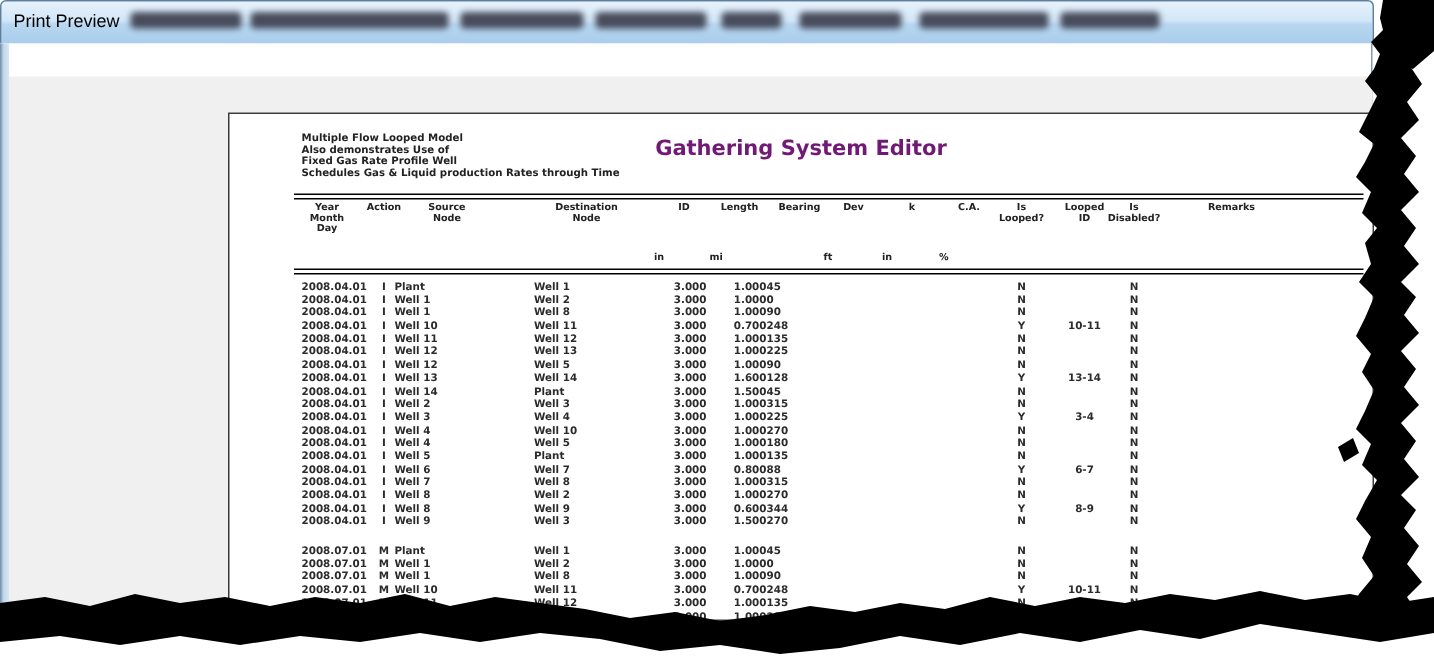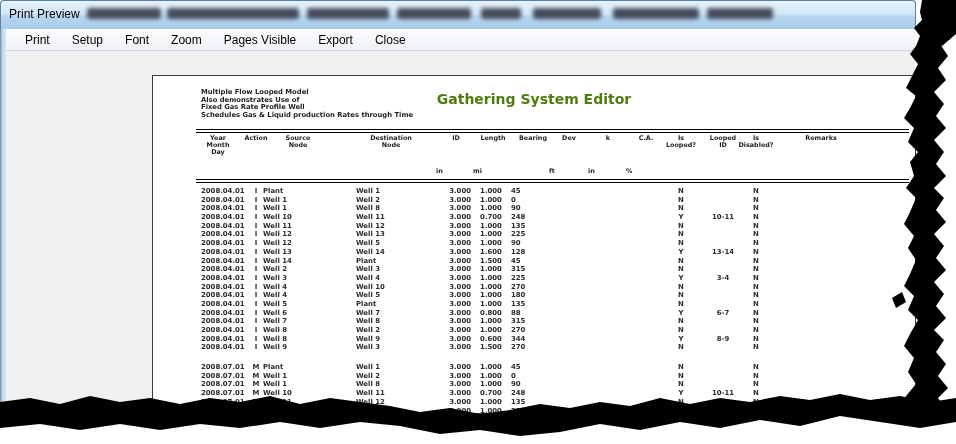--- a/index.html
+++ b/index.html
@@ -26,21 +26,21 @@
     box-sizing:border-box;display:flex;align-items:center;padding-left:8px;}
   .menu-item{font-size:12px;color:#000;padding:2px 11px;cursor:default;}
   .preview{position:absolute;left:6px;top:51px;width:909px;height:363px;background:#f0f0f0;}
 
   
   .paper{position:absolute;left:152px;top:75px;width:764px;height:339px;background:#fff;
     border:1px solid #3a3a3a;box-sizing:border-box;
     font-family:"DejaVu Sans",sans-serif;color:#222;text-decoration:underline;}
   .notes{position:absolute;left:48px;top:13px;font-size:6.8px;font-weight:700;line-height:7.6px;white-space:nowrap;}
   .doc-title{position:absolute;left:0;top:15px;width:100%;text-align:center;
-    font-size:14px;font-weight:700;color:#4d7c0f;}
+    font-size:14px;font-weight:700;color:#701a75;}
   .rule{position:absolute;left:43px;width:713px;height:4px;box-sizing:border-box;
     border-top:1px solid #000;border-bottom:1px solid #000;}
   .rule1{top:53px}.rule2{top:103px}
 
   .hdr{position:absolute;top:59px;font-size:6.4px;font-weight:700;line-height:7px;
     text-align:center;white-space:pre-line;}
   .h-date{left:40px;width:50px}.h-action{left:88px;width:30px}.h-source{left:115px;width:60px}
   .h-dest{left:208px;width:60px}.h-id{left:283px;width:40px}.h-length{left:320px;width:40px}
   .h-bearing{left:360px;width:40px}.h-dev{left:396px;width:40px}.h-k{left:435px;width:40px}
   .h-ca{left:473px;width:40px}.h-looped{left:508px;width:40px}.h-unique{left:550px;width:40px}
@@ -48,21 +48,21 @@
   .unit{position:absolute;top:91px;font-size:6.4px;font-weight:700;text-align:left;width:40px;}
   .u-id{left:283px}.u-length{left:320px}.u-dev{left:396px}.u-k{left:435px}.u-ca{left:473px}
 
   #table-body{position:absolute;left:0;top:111px;width:100%;}
   .tgroup + .tgroup{margin-top:11px;}
   .trow{position:relative;height:8.7px;}
   .cell{position:absolute;top:0;height:8.7px;line-height:8.7px;font-size:6.9px;
     font-weight:700;white-space:nowrap;color:#2b2b2b;}
   .c-date{left:48px;width:44px}.c-action{left:88px;width:30px;text-align:center}
   .c-source{left:110px;width:80px}.c-dest{left:203px;width:95px}
-  .c-id{left:278px;width:40px;text-align:right}.c-length{left:318px;width:40px;text-align:center}
+  .c-id{left:278px;width:40px;text-align:right}.c-length{left:318px;width:40px;text-align:right}
   .c-bearing{left:358px;width:40px;text-align:left}
   .c-looped{left:508px;width:40px;text-align:center}.c-unique{left:550px;width:40px;text-align:center}
   .c-disabled{left:583px;width:40px;text-align:center}
 
   
   .tear{position:absolute;z-index:10;pointer-events:none;}
   .tear-right{left:876px;top:0;}
   .tear-bottom{left:0;top:388px;}
 </style>
 </head>
@@ -73,29 +73,20 @@
   <div class="titlebar">
     <span class="title-text">Print Preview</span>
     <div class="smudge">
       <i class="b1"></i><i class="b2"></i><i class="b3"></i><i class="b4"></i><i class="b5"></i><i class="b6"></i><i class="b7"></i><i class="b8"></i>
     </div>
   </div>
 
   <div class="win-left-border"></div>
   <div class="win-right-line"></div>
 
-  <div class="menubar">
-    <span class="menu-item">Print</span>
-    <span class="menu-item">Setup</span>
-    <span class="menu-item">Font</span>
-    <span class="menu-item">Zoom</span>
-    <span class="menu-item">Pages Visible</span>
-    <span class="menu-item">Export</span>
-    <span class="menu-item">Close</span>
-  </div>
 
   <div class="preview"></div>
 
   <div class="paper">
     <div class="notes">
       <div>Multiple Flow Looped Model</div>
       <div>Also demonstrates Use of</div>
       <div>Fixed Gas Rate Profile Well</div>
       <div>Schedules Gas &amp; Liquid production Rates through Time</div>
     </div>

